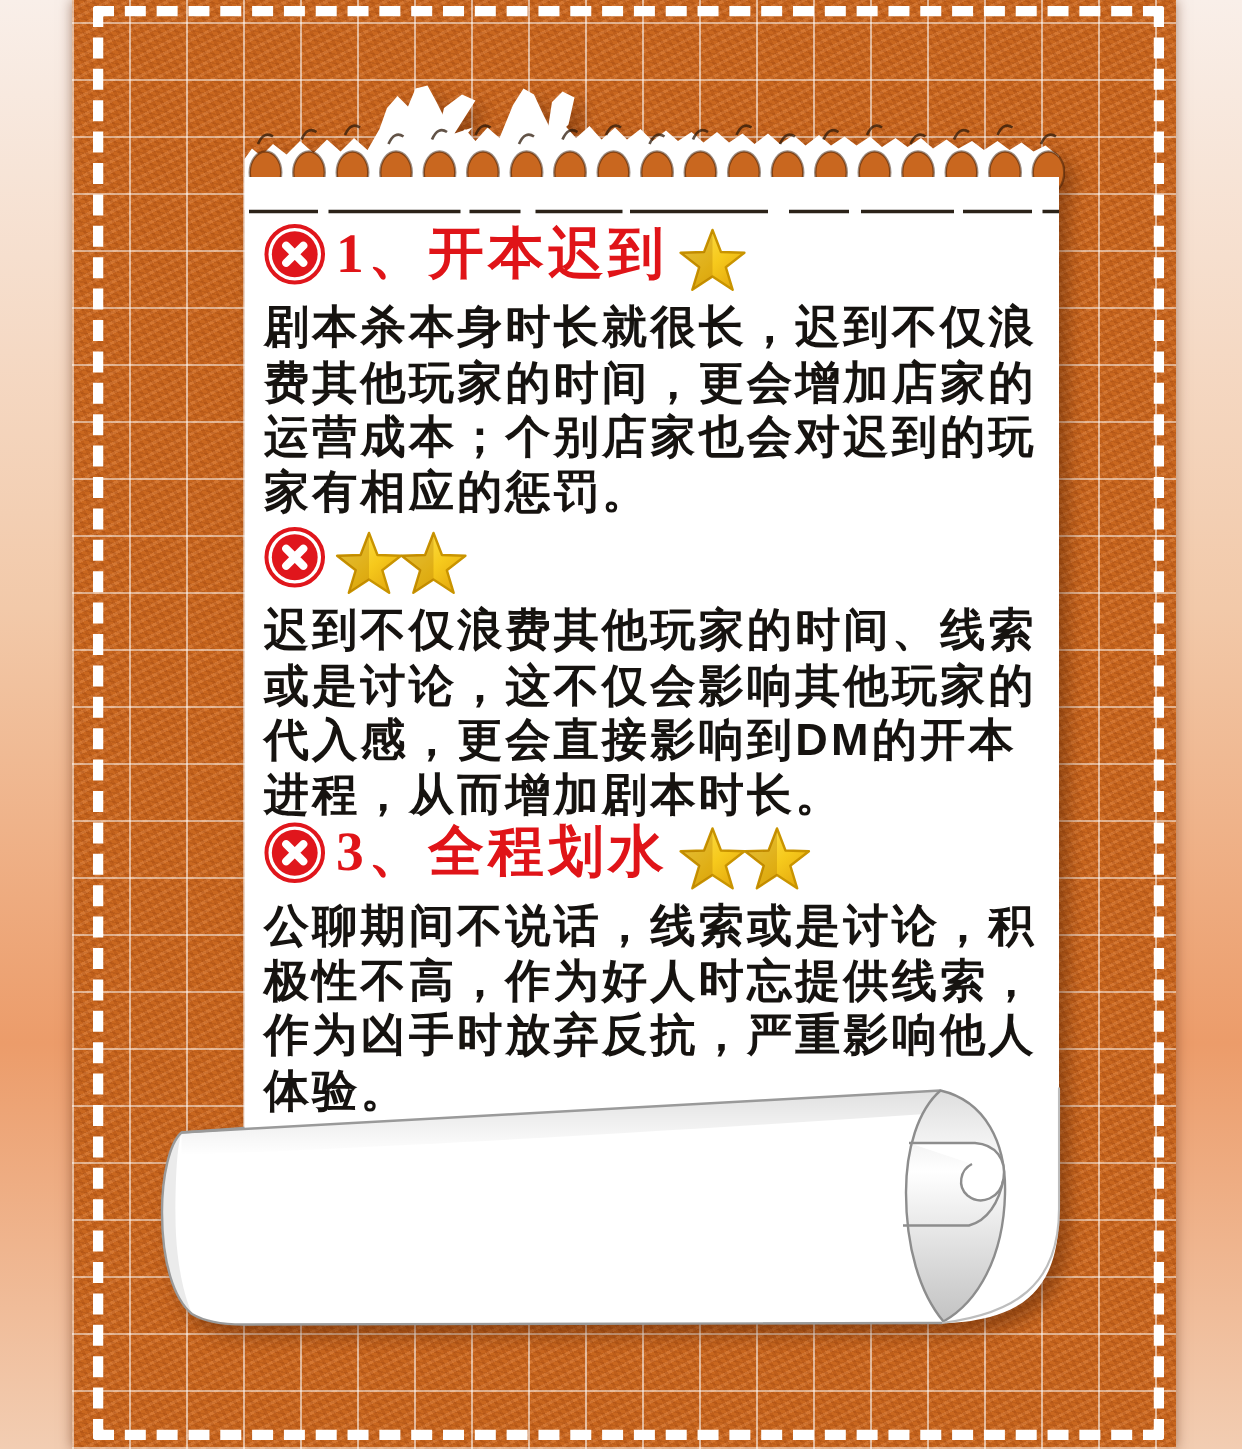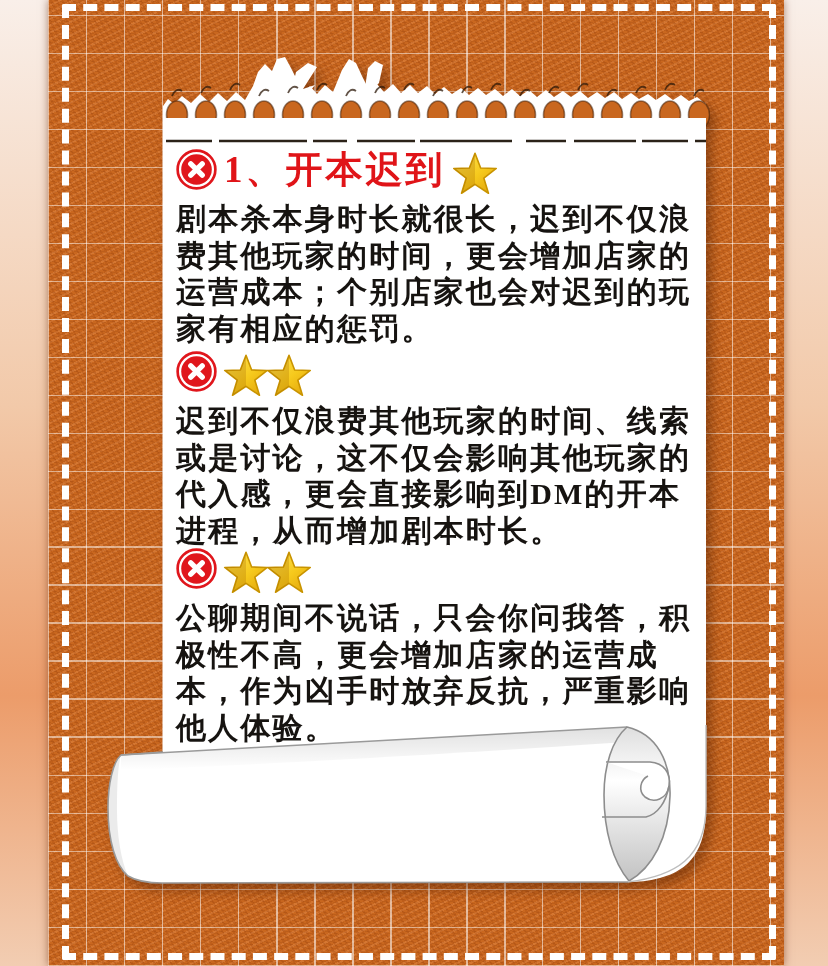--- a/index.html
+++ b/index.html
@@ -46,21 +46,21 @@
   .heading{display:flex;align-items:center;height:50px;gap:7px;}
   .heading-text{
     font-family:"Liberation Serif","DejaVu Serif",serif;
     font-size:37px;font-weight:bold;color:#e01418;letter-spacing:3px;
     white-space:nowrap;line-height:1;
   }
   .stars{display:flex;align-items:center;margin-left:2px;transform:translateY(5px);gap:0px;}
   .stars svg{margin-left:-3px;}
   .body-text{
     margin:7px 0 0 0;
-    font-family:Liberation Serif, serif;
+    font-family:Liberation Sans, sans-serif;
     font-size:30px;line-height:36.5px;letter-spacing:2.2px;
     font-weight:bold;color:#161310;text-align:left;
   }
 </style>
 </head>
 <body>
 
 <svg width="0" height="0" style="position:absolute" aria-hidden="true">
   <defs>
     <linearGradient id="goldg" x1="0" y1="0" x2="1" y2="1">
@@ -210,28 +210,29 @@
       <p class="body-text">迟到不仅浪费其他玩家的时间、线索或是讨论，这不仅会影响其他玩家的代入感，更会直接影响到DM的开本进程，从而增加剧本时长。</p>
     </div>
 
     <div class="section section-3">
       <div class="heading">
         <svg viewBox="0 0 40 40" width="41" height="41">
           <circle cx="20" cy="20" r="18.4" fill="none" stroke="#e0161c" stroke-width="2.6"></circle>
           <circle cx="20" cy="20" r="14.9" fill="#e0161c"></circle>
           <path d="M14.4,14.4 L25.6,25.6 M25.6,14.4 L14.4,25.6" stroke="#ffffff" stroke-width="5.2" stroke-linecap="round"></path>
         </svg>
+        <span class="heading-text">3、全程划水</span>
         <span class="stars">
             <svg viewBox="0 0 40 40" width="46" height="46">
     <polygon points="20,2 24.9,14.8 38.5,15.2 27.7,23.6 31.7,36.7 20,29 8.3,36.7 12.3,23.6 1.5,15.2 15.1,14.8" fill="url(#goldg)" stroke="#c99400" stroke-width="1.4" stroke-linejoin="round"></polygon>
     <polygon points="20,2 20,29 8.3,36.7 12.3,23.6 1.5,15.2 15.1,14.8" fill="rgba(165,105,0,0.28)"></polygon>
   </svg>
             <svg viewBox="0 0 40 40" width="46" height="46">
     <polygon points="20,2 24.9,14.8 38.5,15.2 27.7,23.6 31.7,36.7 20,29 8.3,36.7 12.3,23.6 1.5,15.2 15.1,14.8" fill="url(#goldg)" stroke="#c99400" stroke-width="1.4" stroke-linejoin="round"></polygon>
     <polygon points="20,2 20,29 8.3,36.7 12.3,23.6 1.5,15.2 15.1,14.8" fill="rgba(165,105,0,0.28)"></polygon>
   </svg>
           </span>
       </div>
-      <p class="body-text">公聊期间不说话，只会你问我答，积极性不高，更会增加店家的运营成本，作为凶手时放弃反抗，严重影响他人体验。</p>
+      <p class="body-text">公聊期间不说话，线索或是讨论，积极性不高，作为好人时忘提供线索，作为凶手时放弃反抗，严重影响他人体验。</p>
     </div>
 
   </div>
 </div>
 
 </body></html>

